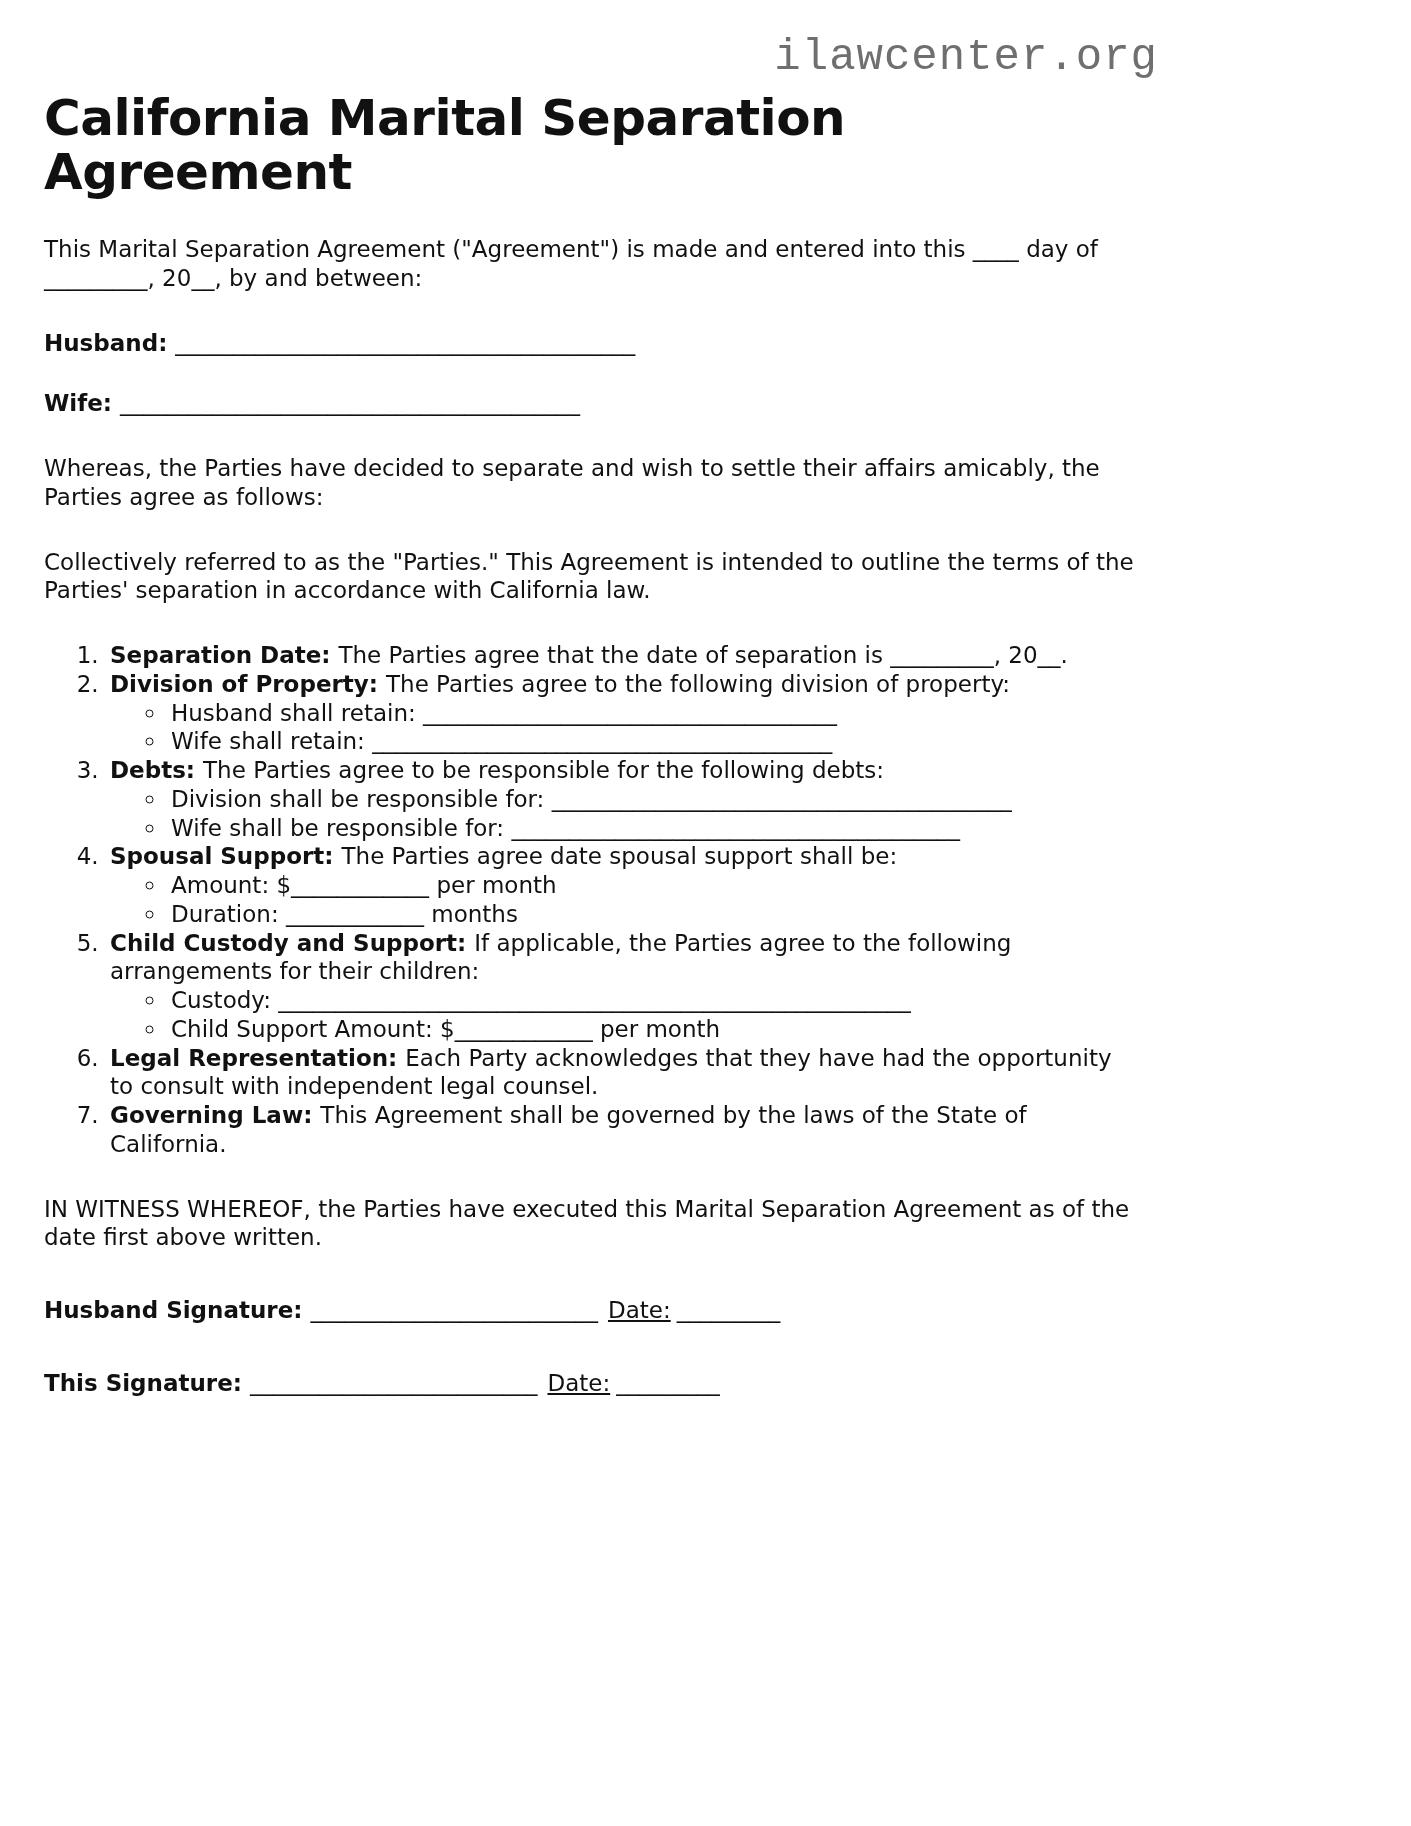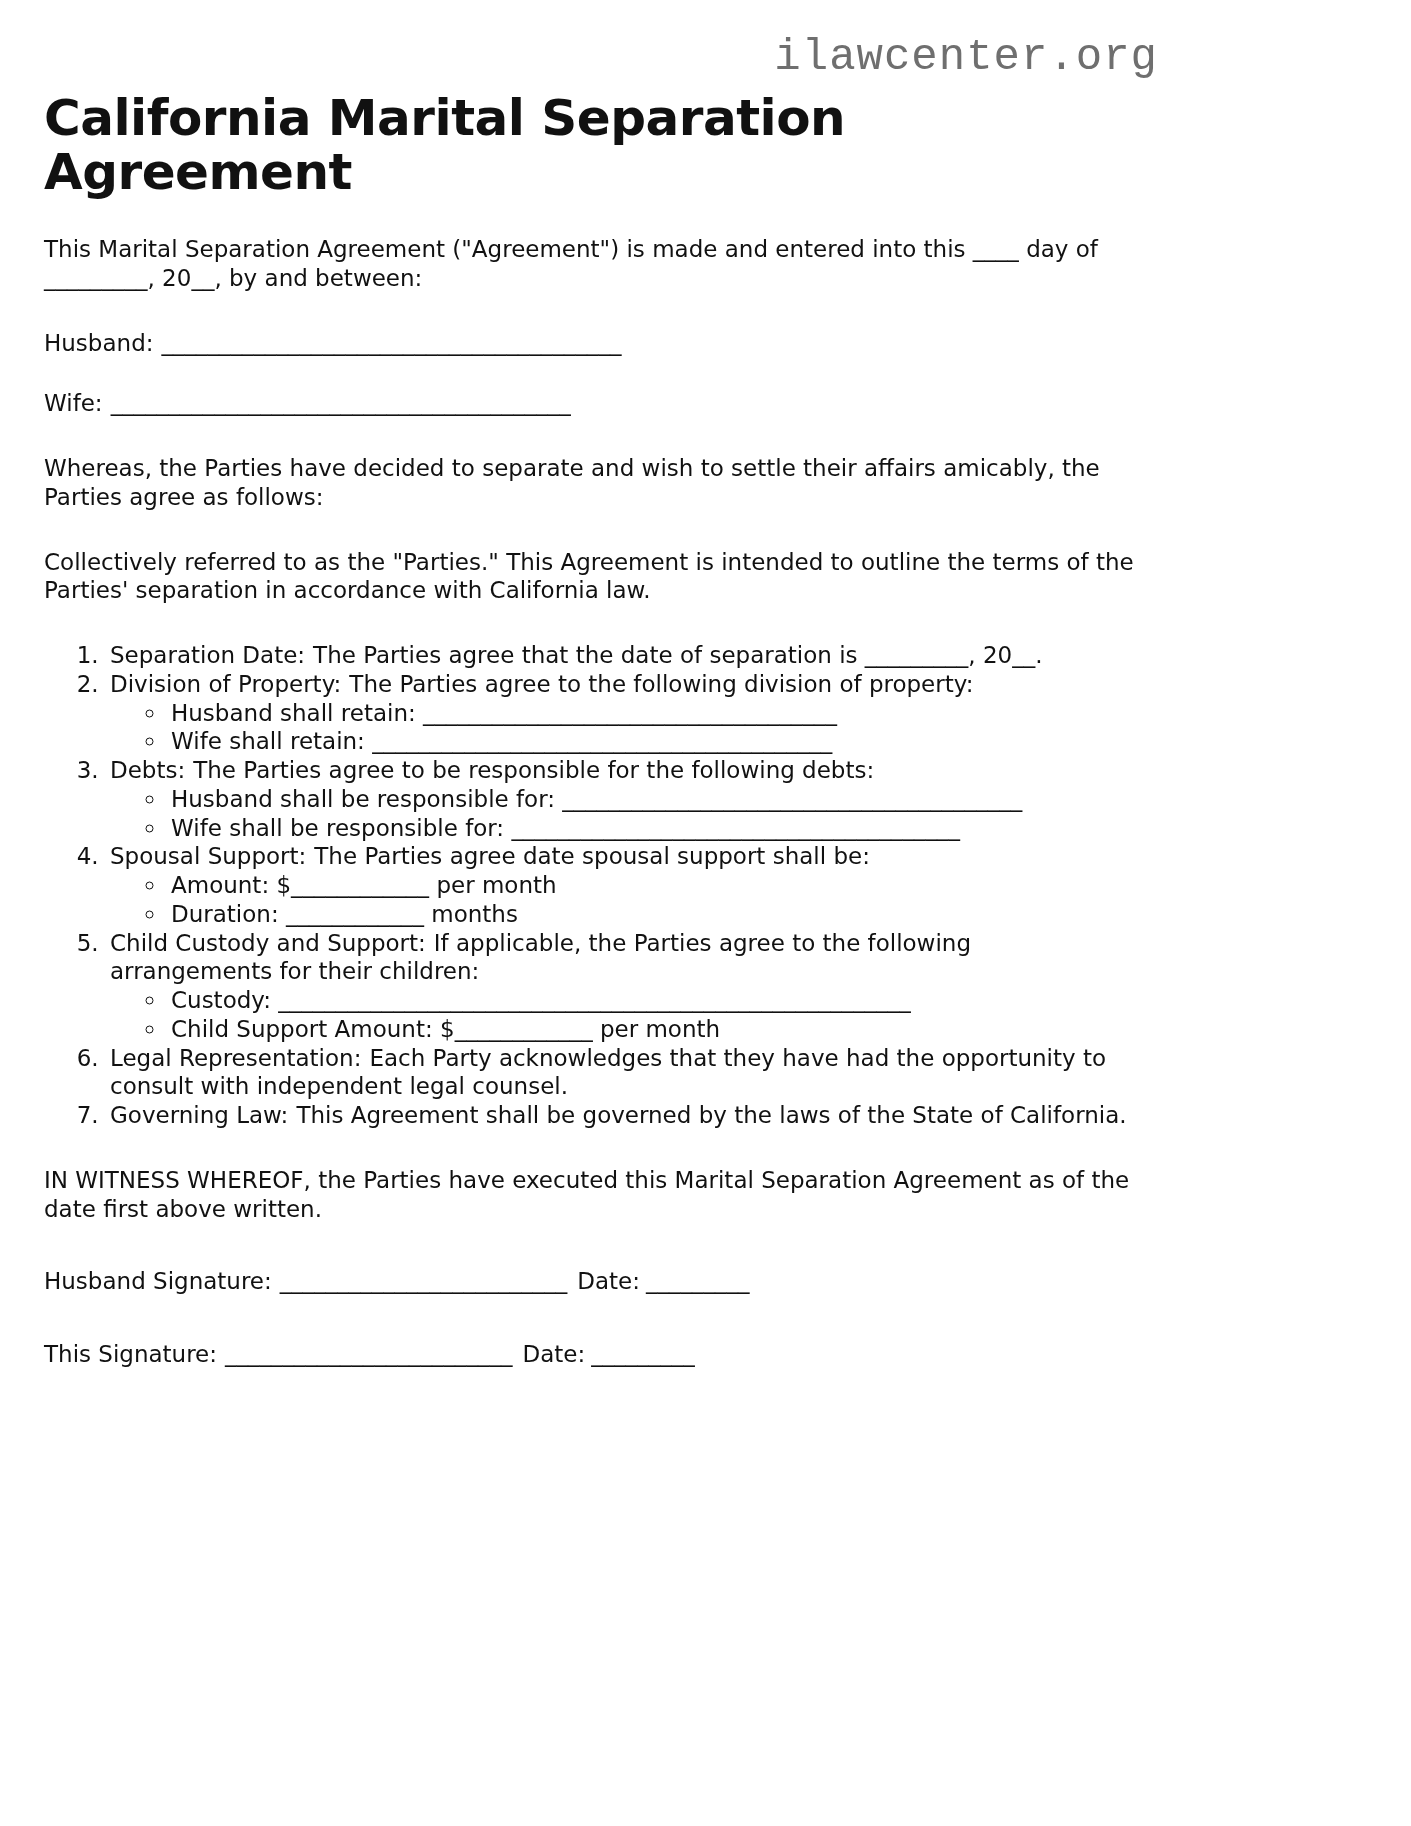--- a/index.html
+++ b/index.html
@@ -37,35 +37,35 @@
   }
   h1.title {
     font-size: 50px;
     font-weight: 800;
     line-height: 1.08;
     margin: 6px 0 34px 0;
     letter-spacing: -0.5px;
   }
   p { margin: 36px 0; }
   .party-line { margin: 32px 0; }
-  strong.lbl { font-weight: 400; margin-right: 8px; margin-top: 13px; }
+  strong.lbl { font-weight: 700; margin-right: 8px; margin-top: 13px; }
   .blank { white-space: nowrap; letter-spacing: 0; }
   ol.terms {
     margin: 28px 0;
     padding-left: 62px;
   }
   ol.terms > li { padding-left: 4px; }
   ol.terms ul {
     list-style-type: circle;
     padding-left: 57px;
     margin: 0;
   }
   ol.terms ul > li { padding-left: 4px; }
   .sig-line { margin: 44px 0 0 0; }
-  .sig-line .date-lbl { margin: 0 6px 0 10px; font-weight: 400; }
+  .sig-line .date-lbl { margin: 0 6px 0 10px; font-weight: 400; text-decoration: underline; }
 </style>
 </head>
 <body>
 
 <div class="page">
 
   <div class="watermark">ilawcenter.org</div>
 
   <div class="content">
 
@@ -95,21 +95,21 @@
         <strong class="lbl">Division of Property:</strong><span>The Parties agree to the following division of property:</span>
         <ul>
           <li><span>Husband shall retain: ____________________________________</span></li>
           <li><span>Wife shall retain: ________________________________________</span></li>
         </ul>
       </li>
 
       <li>
         <strong class="lbl">Debts:</strong><span>The Parties agree to be responsible for the following debts:</span>
         <ul>
-          <li><span>Husband shall be responsible for: ________________________________________</span></li>
+          <li><span>Division shall be responsible for: ________________________________________</span></li>
           <li><span>Wife shall be responsible for: _______________________________________</span></li>
         </ul>
       </li>
 
       <li>
         <strong class="lbl">Spousal Support:</strong><span>The Parties agree date spousal support shall be:</span>
         <ul>
           <li><span>Amount: $____________ per month</span></li>
           <li><span>Duration: ____________ months</span></li>
         </ul>

